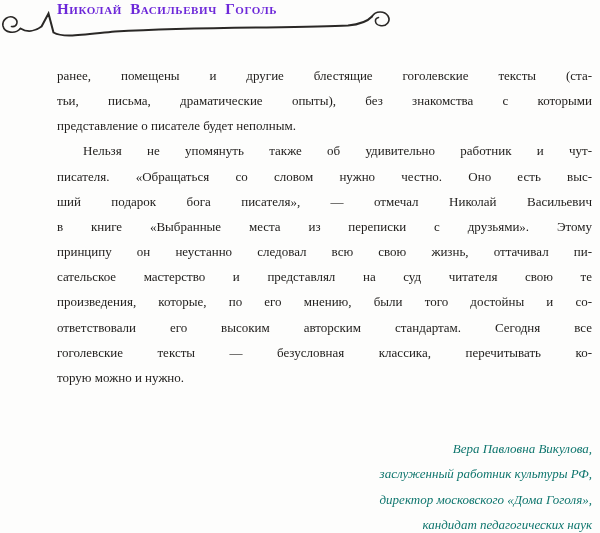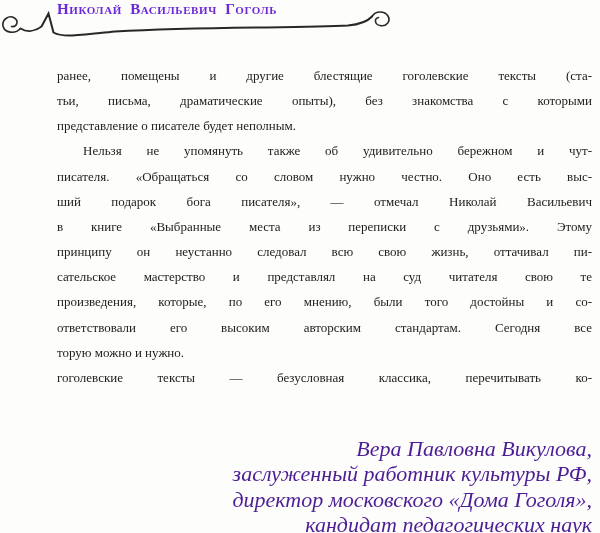--- a/index.html
+++ b/index.html
@@ -51,24 +51,24 @@
     text-indent: 26px;
   }
   .signature-block {
     position: absolute;
     right: 8px;
     top: 436px;
     width: 535px;
     text-align: right;
   }
   .signature-line {
-    font-size: 22px;
+    font-size: 13px;
     font-style: italic;
     line-height: 25.3px;
-    color: #4c1d95;
+    color: #0f766e;
   }
 </style>
 </head>
 <body>
 
 <div class="page" style="background: rgb(253, 253, 252); color: rgb(30, 28, 26);">
 
   <div class="running-header-title">Николай Васильевич Гоголь</div>
 
   <svg class="flourish" viewBox="0 0 600 50" xmlns="http://www.w3.org/2000/svg">
@@ -79,30 +79,30 @@
     </g>
   </svg>
 
   <div class="body-text">
       <div class="para">
         <div class="line">ранее, помещены и другие блестящие гоголевские тексты (ста-</div>
         <div class="line">тьи, письма, драматические опыты), без знакомства с которыми</div>
         <div class="line para-end">представление о писателе будет неполным.</div>
       </div>
       <div class="para indented">
-        <div class="line">Нельзя не упомянуть также об удивительно бережном и чут-</div>
+        <div class="line">Нельзя не упомянуть также об удивительно работник и чут-</div>
         <div class="line">писателя. «Обращаться со словом нужно честно. Оно есть выс-</div>
         <div class="line">ший подарок бога писателя», — отмечал Николай Васильевич</div>
         <div class="line">в книге «Выбранные места из переписки с друзьями». Этому</div>
         <div class="line">принципу он неустанно следовал всю свою жизнь, оттачивал пи-</div>
         <div class="line">сательское мастерство и представлял на суд читателя свою те</div>
         <div class="line">произведения, которые, по его мнению, были того достойны и со-</div>
         <div class="line">ответствовали его высоким авторским стандартам. Сегодня все</div>
+        <div class="line">гоголевские тексты — безусловная классика, перечитывать ко-</div>
         <div class="line para-end">торую можно и нужно.</div>
-        <div class="line">гоголевские тексты — безусловная классика, перечитывать ко-</div>
       </div>
     </div>
 
   <div class="signature-block">
       <div class="signature-line">Вера Павловна Викулова,</div>
       <div class="signature-line">заслуженный работник культуры РФ,</div>
       <div class="signature-line">директор московского «Дома Гоголя»,</div>
       <div class="signature-line">кандидат педагогических наук</div>
     </div>
 

